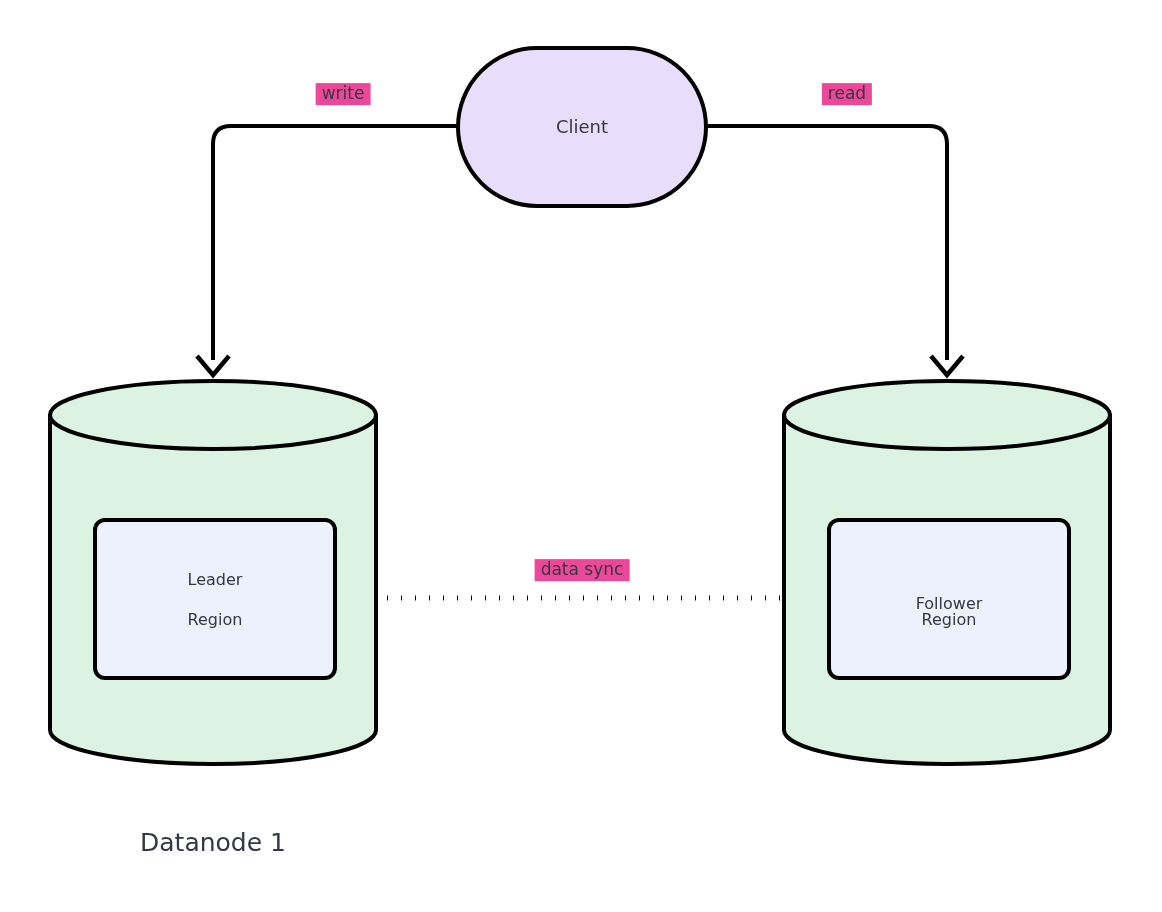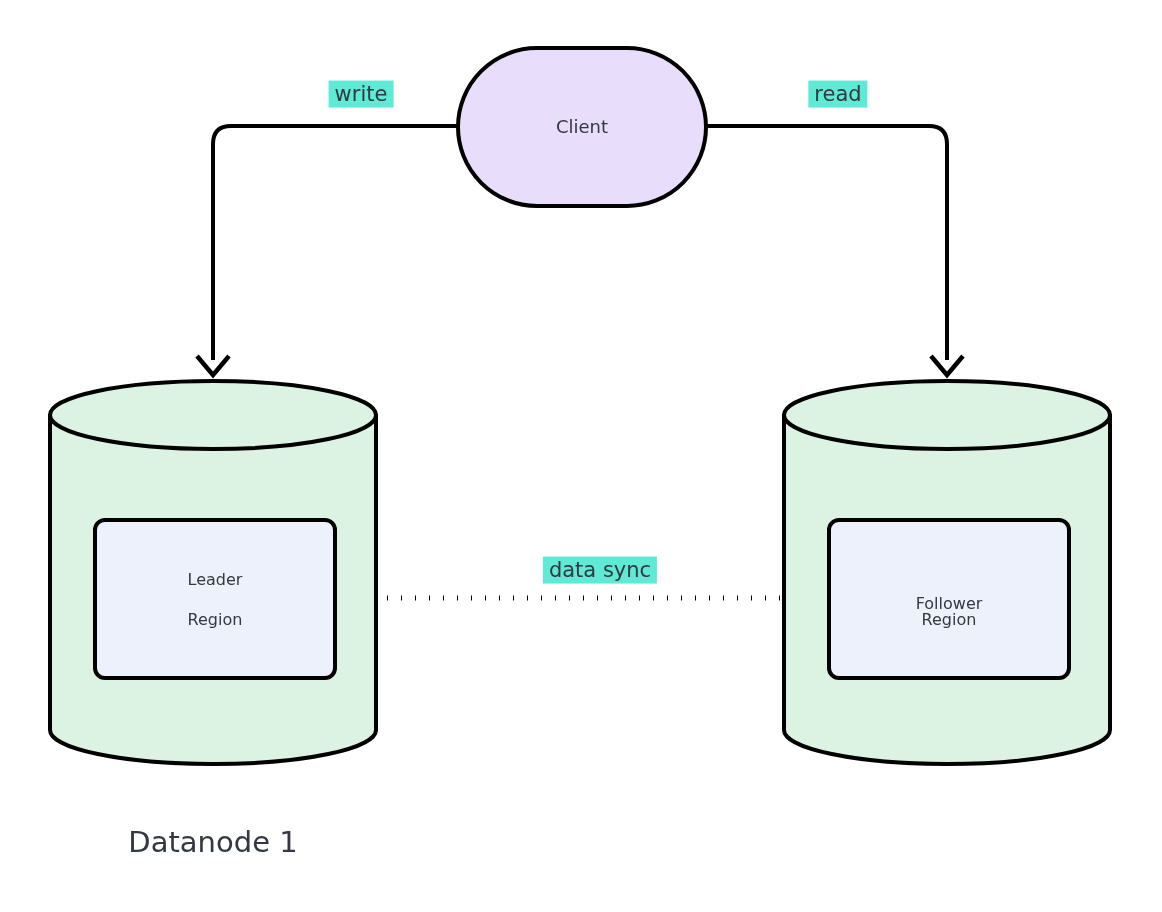--- a/index.html
+++ b/index.html
@@ -78,27 +78,26 @@
     font-weight: 400;
     white-space: nowrap;
     text-align: center;
     line-height: 1.28;
     user-select: none;
   }
   .lbl-node {
     font-size: 18px;
   }
   .lbl-edge {
-    font-size: 21px;
-    background: #5eead4;
+    font-size: 17px;
+    background: #ec4899;
     padding: 0 6px;
-    margin-left: 18px;
   }
   .lbl-caption {
-    font-size: 29px;
+    font-size: 25px;
   }
   .lbl-inner {
     font-size: 16px;
   }
   .centered {
     transform: translate(-50%, -50%);
   }
 </style>
 </head>
 <body>
@@ -147,21 +146,21 @@
     <g>
       <rect class="client-shape" x="458" y="48" width="248" height="158" rx="79" ry="79"></rect>
     </g>
 
   </svg>
 
   <div class="lbl lbl-node centered" style="left:582px; top:127px;">Client</div>
 
   <div class="lbl lbl-edge centered" style="left:343px; top:94px;">write</div>
 
-  <div class="lbl lbl-edge centered" style="left:820px; top:94px;">read</div>
+  <div class="lbl lbl-edge centered" style="left:847px; top:94px;">read</div>
 
   <div class="lbl lbl-edge centered" style="left:582px; top:570px;">data sync</div>
 
   <div class="lbl lbl-inner centered" style="left:215px; top:580px;">Leader</div>
   <div class="lbl lbl-inner centered" style="left:215px; top:620px;">Region</div>
 
   <div class="lbl lbl-inner centered" style="left:949px; top:580px;margin-top:24px;">Follower</div>
   <div class="lbl lbl-inner centered" style="left:949px; top:620px;">Region</div>
 
   <div class="lbl lbl-caption centered" style="left:213px; top:843px;">Datanode 1</div>

